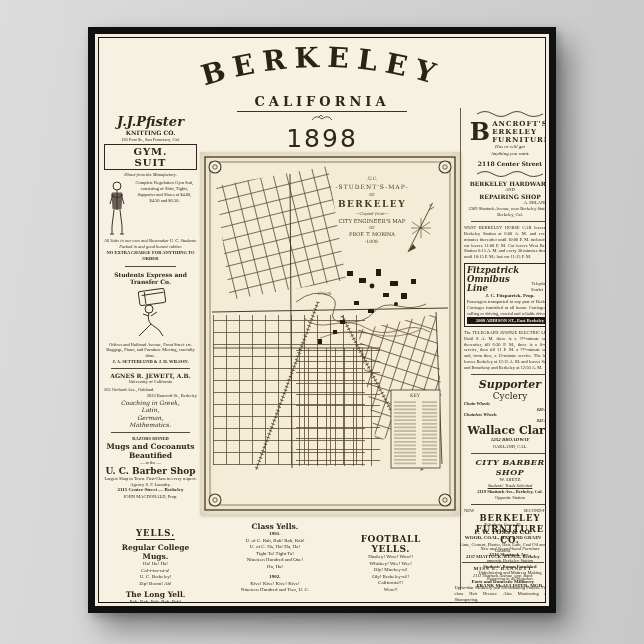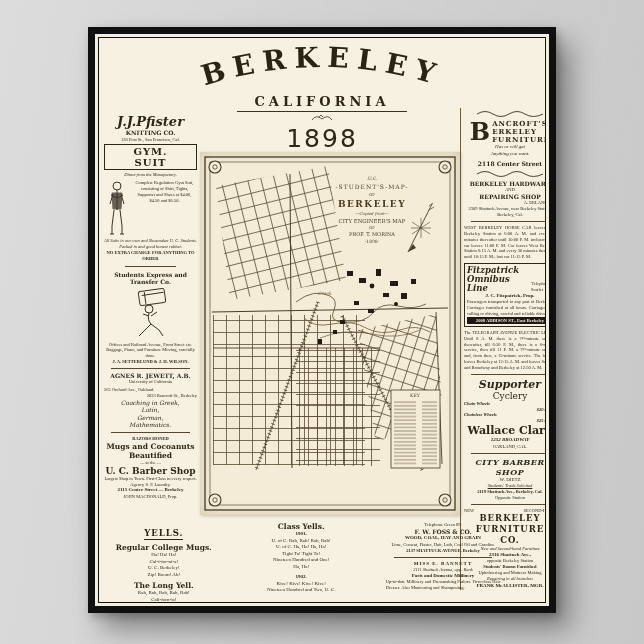--- a/index.html
+++ b/index.html
@@ -353,20 +353,29 @@
         <div class="xs bold">1901.</div>
         <div class="xs">U. of C. Rah, Rah! Rah, Rah!</div>
         <div class="xs">U. of C. Ha, Ha! Ha, Ha!</div>
         <div class="xs">Tight Ta! Tight Ta!</div>
         <div class="xs">Nineteen Hundred and One!</div>
         <div class="xs">Ha, Ha!</div>
         <div class="xs bold" style="margin-top:4px">1902.</div>
         <div class="xs">Kive! Kive! Kive! Kive!</div>
         <div class="xs">Nineteen Hundred and Two, U. C.</div>
       </div>
+      <div class="bcol3 t-c" style="padding-top:12px">
+        <div class="fb-title">FOOTBALL YELLS.</div>
+        <div class="xs">Huskey! Wow! Wow!!</div>
+        <div class="xs">Whiskey! Wee! Wee!</div>
+        <div class="xs">Oly! Muckey-ai!</div>
+        <div class="xs">Oly! Berkeley-ai!!</div>
+        <div class="xs">California!!!</div>
+        <div class="xs">Wow!!</div>
+      </div>
       <div class="bcol4 t-c">
         <div>
           <div class="xxs">Telephone Green 89.</div>
           <div class="sm bold serifhead">F. W. FOSS &amp; CO.</div>
           <div class="xs bold">WOOD, COAL, HAY AND GRAIN</div>
           <div class="xxs">Lime, Cement, Plaster, Hair, Lath, Coal Oil and Gasoline</div>
           <div class="xxs bold">2137 SHATTUCK AVENUE, Berkeley</div>
         </div>
         <hr class="rule2">
         <div>

